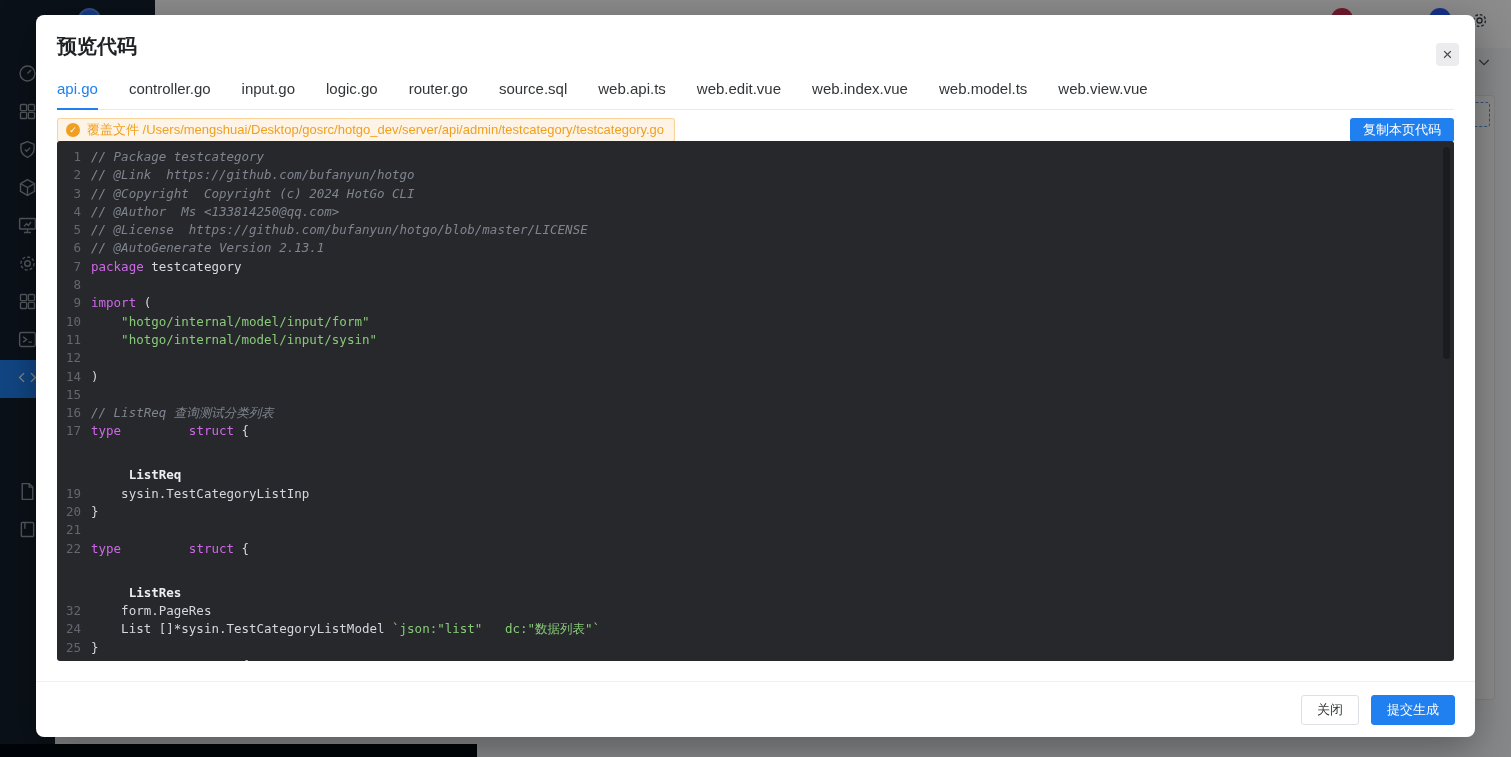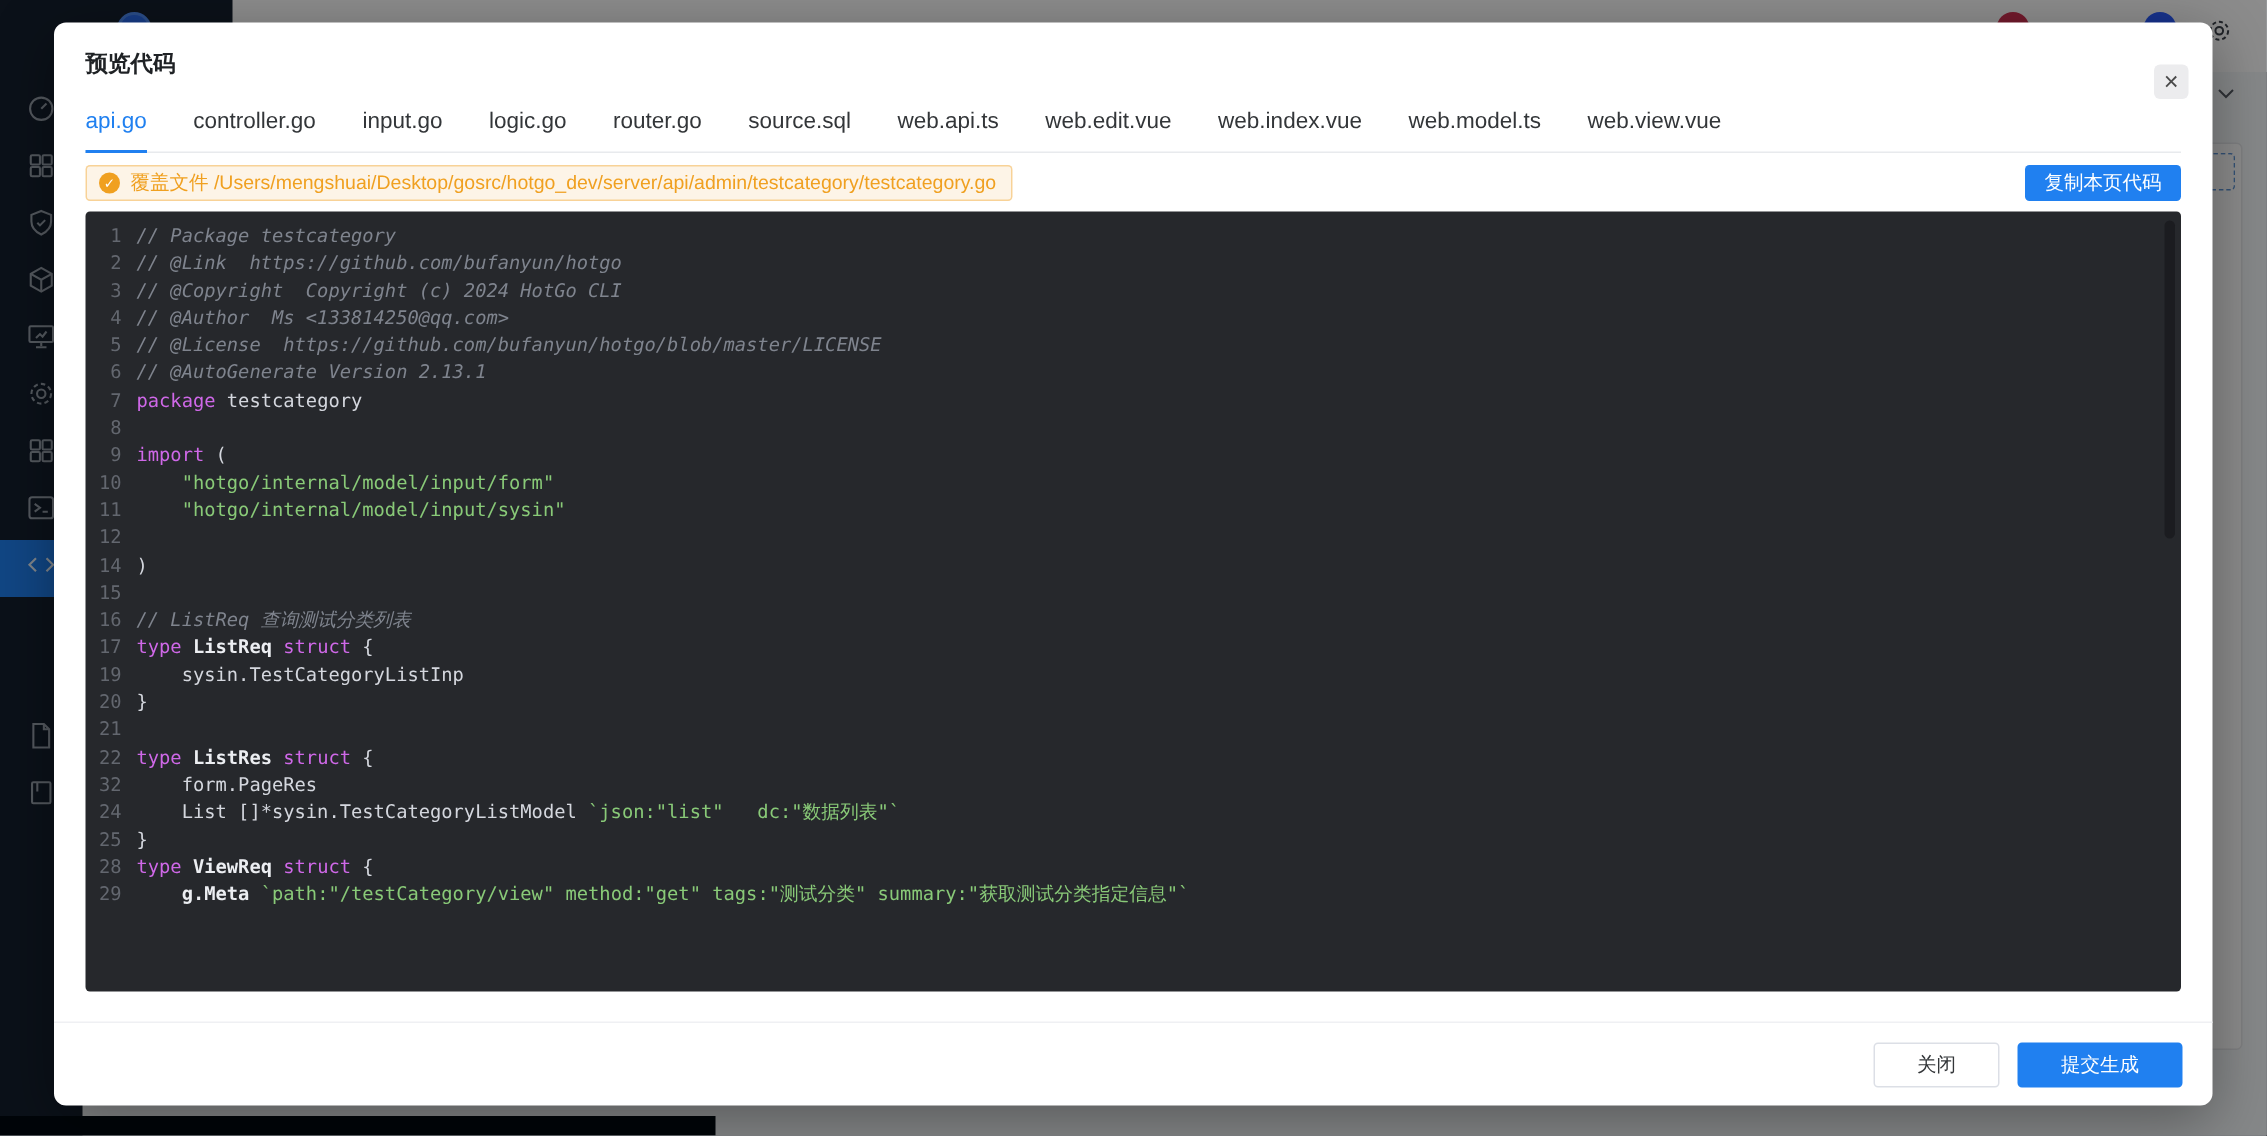--- a/index.html
+++ b/index.html
@@ -32,21 +32,21 @@
   
   .overlay { position:absolute; inset:0; background:rgba(0,0,0,0.45); }
 
   
   .modal { position:absolute; left:36px; top:15px; width:1439px; height:722px; background:#ffffff;
     border-radius:8px; box-shadow:0 10px 40px rgba(0,0,0,0.35); }
   .m-close { position:absolute; top:28px; right:16px; width:23px; height:23px; border:none;
     background:#ececee; color:#4a4a4a; border-radius:4px; font-size:17px; line-height:21px;
     text-align:center; cursor:pointer; }
   .m-head { padding:18px 21px 0 21px; }
-  .m-title { font-size:15px; font-weight:700; color:#1f2225; }
+  .m-title { font-size:20px; font-weight:700; color:#1f2225; }
   .m-tabs { display:flex; gap:31px; margin-top:14px; border-bottom:1px solid #e8eaed; padding-right:60px; }
   .m-tab { font-size:15px; color:#333639; padding:6px 0 11px 0; cursor:pointer; white-space:nowrap; }
   .m-tab.active { color:var(--accent); border-bottom:2px solid var(--accent); margin-bottom:-1px; }
   .m-alert-row { display:flex; justify-content:space-between; align-items:center; margin:8px 21px 0 21px; }
   .m-alert { display:inline-flex; align-items:center; gap:7px; height:24px; padding:0 10px 0 8px;
     background:#fdf4e7; border:1px solid rgba(240,160,32,0.4); border-radius:3px;
     color:var(--warning); font-size:13px; }
   .m-alert-icon { width:14px; height:14px; min-width:14px; border-radius:50%; background:var(--warning);
     color:#fff; font-size:9px; display:flex; align-items:center; justify-content:center; }
   .copy-btn { height:24px; padding:0 13px; background:var(--accent); color:#fff; border:none;
@@ -55,27 +55,27 @@
   .code-wrap { position:absolute; left:21px; right:21px; top:126px; height:520px;
     background:var(--code-bg); border-radius:3px; overflow:hidden;
     font-family:"DejaVu Sans Mono","Liberation Mono",monospace; font-size:12.5px; line-height:18.3px;
     padding-top:7px; }
   .code-line { display:flex; white-space:pre; }
   .ln { width:24px; min-width:24px; text-align:right; margin-right:10px; padding-left:6px; color:#63676f; }
   .tk-pln { color:var(--pln); }
   .tk-cmt { color:var(--cmt); font-style:italic; }
   .tk-kw  { color:var(--kw); }
   .tk-str { color:var(--str); }
-  .tk-typ { color:#eceef2; font-weight:700; }
+  .tk-typ { color:#eceef2; font-weight:700;margin-top:44px; }
   .code-scrollbar { position:absolute; right:4px; top:6px; width:7px; height:212px; border-radius:4px;
     background:#1b1c20; cursor:pointer; }
 
   .m-footer { position:absolute; left:0; right:0; bottom:0; height:56px; border-top:1px solid #eff0f3;
     display:flex; align-items:center; justify-content:flex-end; gap:12px; padding-right:20px; }
-  .btn { height:30px; padding:0 28px; border-radius:3px; font-size:13px; cursor:pointer; }
+  .btn { height:30px; padding:0 15px; border-radius:3px; font-size:13px; cursor:pointer; }
   .btn-plain { background:#fff; border:1px solid #dcdfe6; color:#333639; }
   .btn-primary { background:var(--accent); border:1px solid var(--accent); color:#fff; }
 </style>
 </head>
 <body>
 
 <div class="bg-page">
   <div class="topbar">
     <div class="logo-block">
       <div class="logo-circle"></div>

